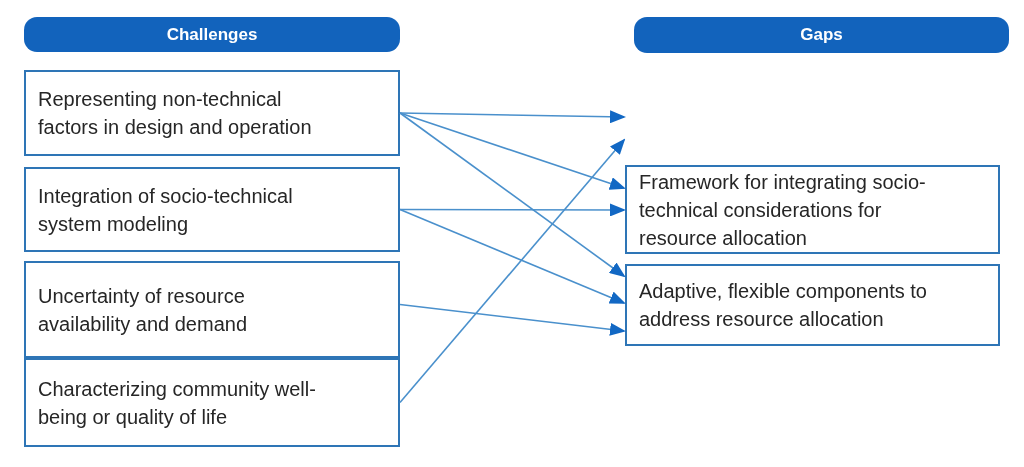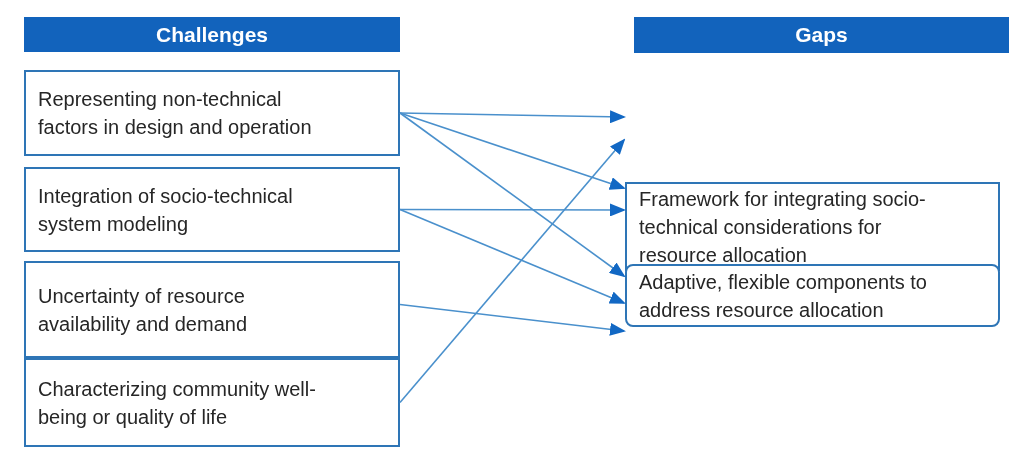--- a/index.html
+++ b/index.html
@@ -21,22 +21,23 @@
     overflow: hidden;
   }
   .hdr {
     position: absolute;
     display: flex;
     align-items: center;
     justify-content: center;
     background: var(--header-bg);
     color: var(--header-text);
     font-weight: bold;
-    font-size: 21px;
+    font-size: 17px;
     box-sizing: border-box;
+    border-radius: 13px;
   }
   .box {
     position: absolute;
     display: flex;
     align-items: center;
     background: #ffffff;
     border: 2px solid var(--border);
     color: var(--text);
     font-size: 20px;
     line-height: 28px;
@@ -46,22 +47,22 @@
   .box span { white-space: pre-line; }
   .col-l { left: 24px;  width: 376px; }
   .col-r { left: 625px; width: 375px; }
   .hdr-l { top: 17px; height: 35px; }
   .hdr-r { top: 17px; height: 36px; margin-left: 9px; }
   .c0 { top: 70px;  height: 86px; }
   .c1 { top: 167px; height: 85px; }
   .c2 { top: 261px; height: 97px; }
   .c3 { top: 358px; height: 89px; }
   .g0 { top: 72px;  height: 86px; }
-  .g1 { top: 165px; height: 89px; margin-top: 17px; }
-  .g2 { top: 264px; height: 63px; border-radius: 8px; }
+  .g1 { top: 165px; height: 89px; }
+  .g2 { top: 264px; height: 82px; }
   svg.arrows {
     position: absolute;
     left: 0; top: 0;
     width: 1024px; height: 467px;
     pointer-events: none;
   }
   svg.arrows line { stroke: var(--line); stroke-width: 1.6; }
 </style>
 </head>
 <body>

